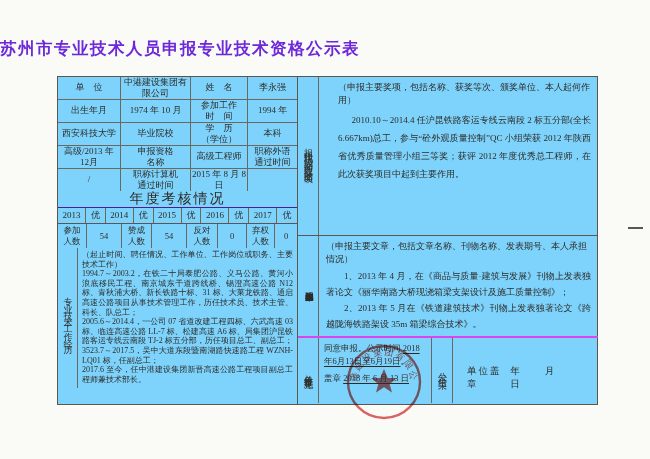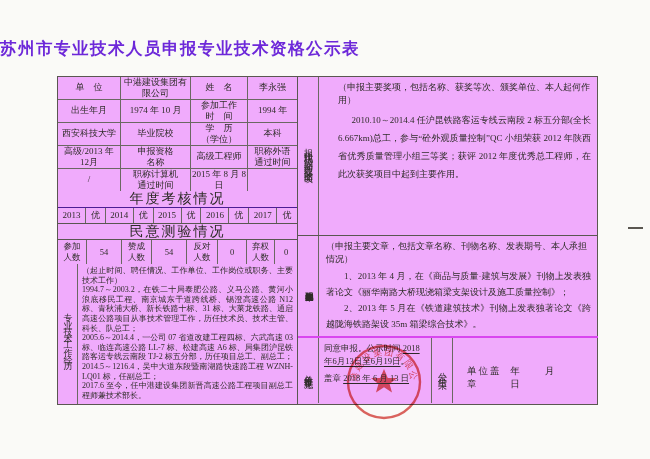--- a/index.html
+++ b/index.html
@@ -8,21 +8,21 @@
     background:#fafaf7;
     font-family:"Liberation Serif","DejaVu Serif",serif;
     color:#2e2c28;
   }
   .title{
     position:absolute;top:38px;left:0;width:650px;text-align:left;
     font-size:16.5px;font-weight:bold;letter-spacing:1.5px;color:#6d28d9;
   }
   .form{
     position:absolute;left:57px;top:76px;width:539px;height:327px;
-    border:1px solid #5a5751;background:#f0abfc;
+    border:1px solid #5a5751;background:#7dd3fc;
   }
   .left{position:absolute;left:0;top:0;width:239px;height:327px;}
   .right{position:absolute;left:239px;top:0;width:300px;height:327px;border-left:1px solid #5a5751;}
   .cell{
     display:flex;align-items:center;justify-content:center;text-align:center;
     font-size:9px;line-height:1.25;box-sizing:border-box;
     border-right:1px solid #6b6862;border-bottom:1px solid #6b6862;
     overflow:hidden;padding:0 1px;
   }
   .pre{white-space:pre-line;}
@@ -120,21 +120,20 @@
       <div class="cell">2014</div>
       <div class="cell">优</div>
       <div class="cell">2015</div>
       <div class="cell">优</div>
       <div class="cell">2016</div>
       <div class="cell">优</div>
       <div class="cell">2017</div>
       <div class="cell">优</div>
     </div>
 
-    <div class="subhead" style="border-top:1px solid #5a5751;box-sizing:border-box;">民意测验情况</div>
 
     <div class="pollrow">
       <div class="cell pre">参加
 人数</div>
       <div class="cell">54</div>
       <div class="cell pre">赞成
 人数</div>
       <div class="cell">54</div>
       <div class="cell pre">反对
 人数</div>
@@ -143,21 +142,21 @@
 人数</div>
       <div class="cell">0</div>
     </div>
 
     <div class="exp">
       <div class="vlabel">专业技术工作经历</div>
       <div class="exp-text">
         <div>（起止时间、聘任情况、工作单位、工作岗位或职务、主要技术工作）</div>
         <div>1994.7～2003.2，在铁二十局泰肥公路、义马公路、黄河小浪底移民工程、南京城东干道跨线桥、锡澄高速公路 N12 标、青秋浦大桥、新长铁路十标、31 标、大莱龙铁路、通启高速公路项目从事技术管理工作，历任技术员、技术主管、科长、队总工；</div>
         <div>2005.6～2014.4，一公司 07 省道改建工程四标、六武高速 03 标、临连高速公路 LL-7 标、松建高速 A6 标、局集团沪昆铁路客运专线云南段 TJ-2 标五分部，历任项目总工、副总工；</div>
-        <div>2014.5～1216.4，吴中大道东段暨南湖路快速路工程 WZNH-LQ01 标，任副总工；</div>
+        <div>3523.7～2017.5，吴中大道东段暨南湖路快速路工程 WZNH-LQ01 标，任副总工；</div>
         <div>2017.6 至今，任中港建设集团新晋高速公路工程项目副总工程师兼技术部长。</div>
       </div>
     </div>
   </div>
 
   <div class="right">
 
     <div class="rband r-awards">
       <div class="vlabel rlabel">担任现职级期间取得的奖项</div>
       <div class="rbody">

